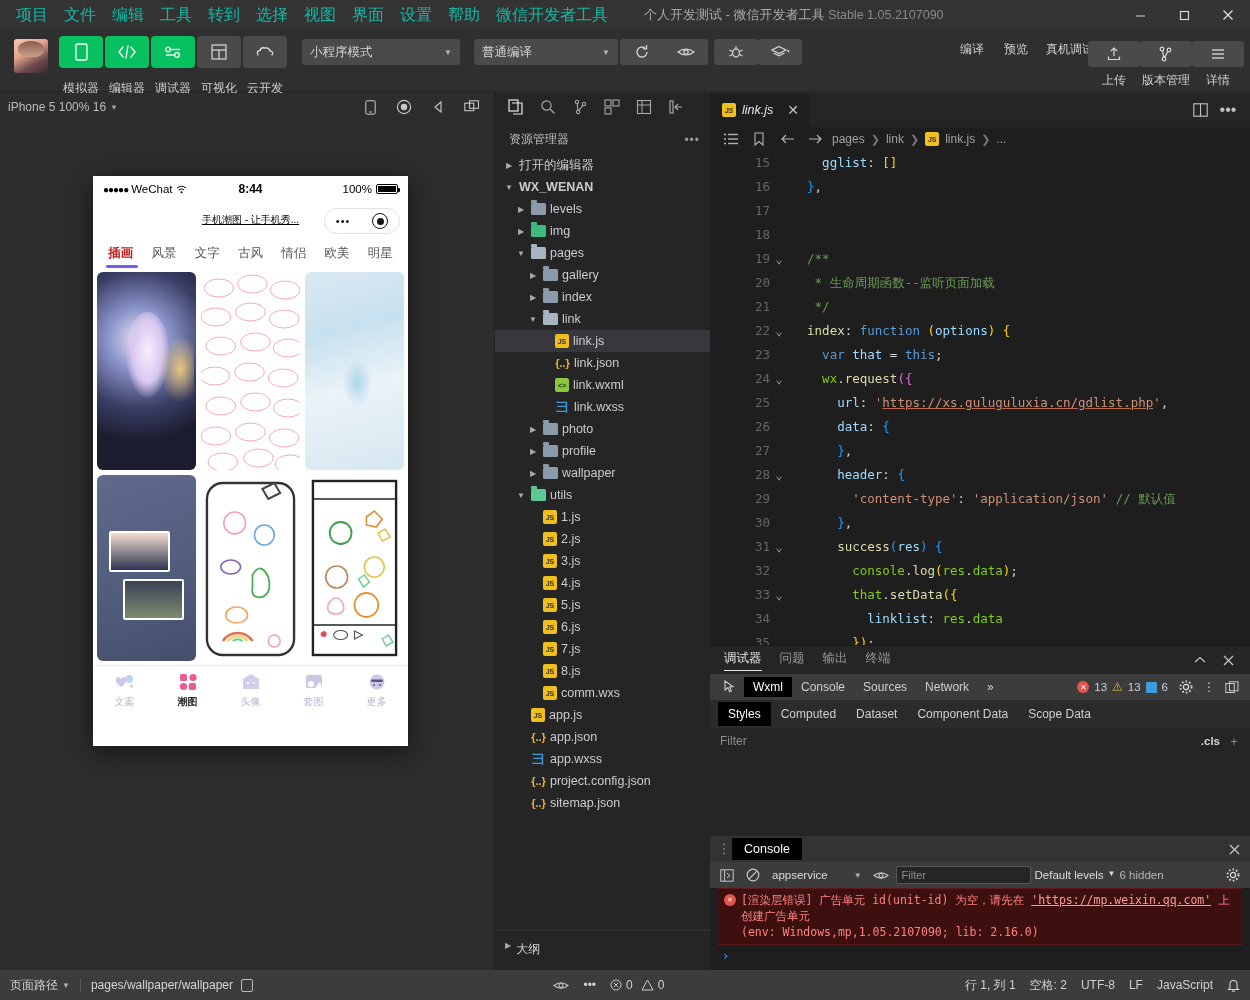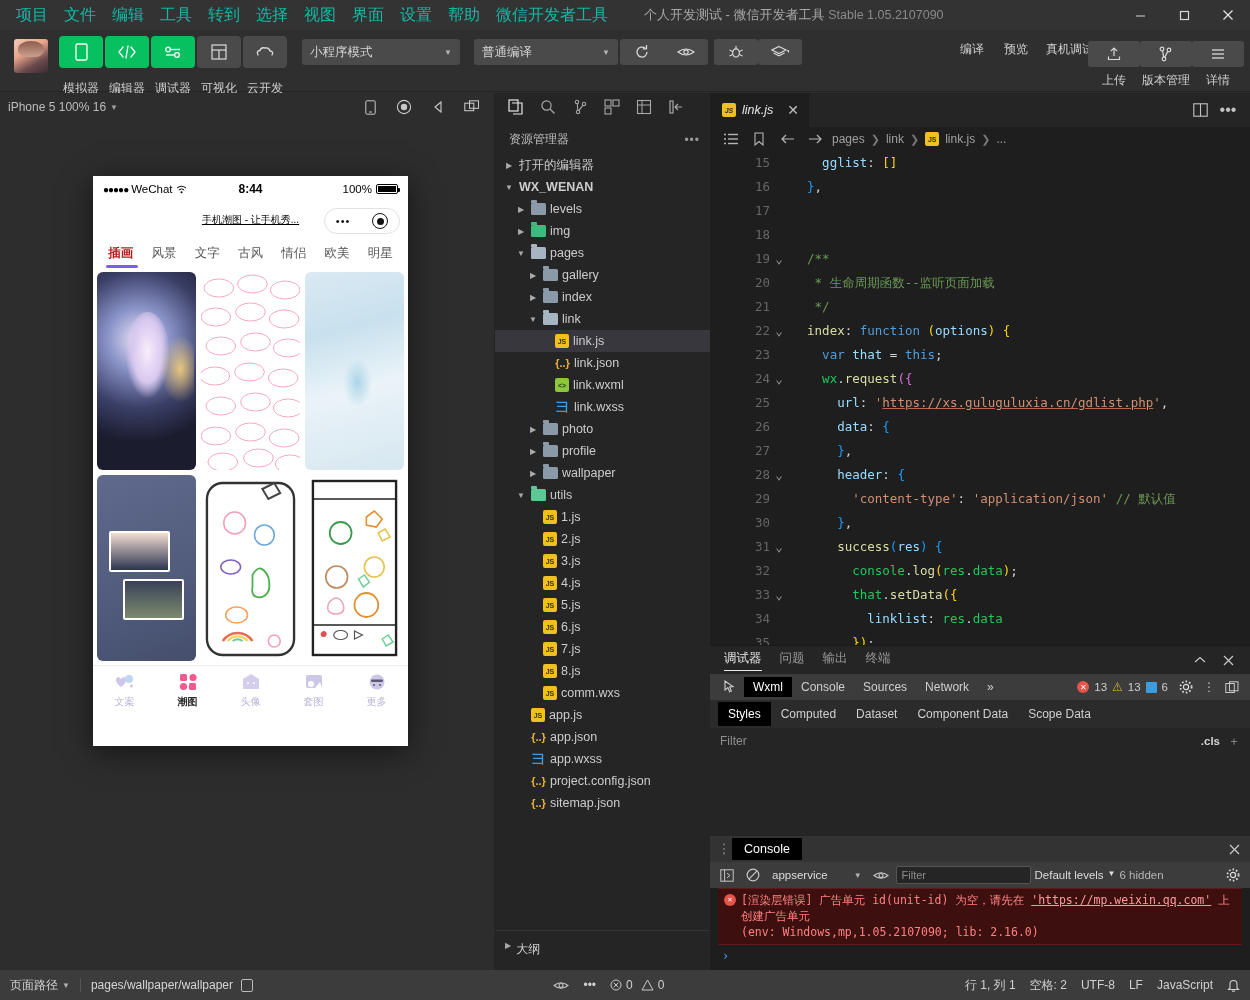--- a/index.html
+++ b/index.html
@@ -163,21 +163,21 @@
   .code { font-family:"DejaVu Sans Mono", monospace; font-size:12.5px; line-height:24px; white-space:pre; }
   .gutter { position:absolute; left:8px; top:0; width:58px; text-align:right; color:#666; padding-right:6px; }
   .folds { position:absolute; left:58px; top:0; width:22px; color:#9a9a9a; text-align:center; }
   .codetext { position:absolute; left:82px; top:0; right:0; }
   .k-key{color:#9cdcfe;} .k-punc{color:#d4d4d4;} .k-brace{color:#ffd700;}
   .k-brace2{color:#da70d6;} .k-brace3{color:#179fff;}
   .k-fn{color:#dcdcaa;} .k-kw{color:#569cd6;}
   .k-str{color:#ce9178;} .k-cmt{color:#6a9955;} .k-var{color:#9cdcfe;}
   .k-param{color:#9cdcfe;} .k-this{color:#569cd6;}
   .k-url{color:#ce9178; text-decoration: underline; text-decoration-color:#c0694a;}
-  .k-plain{color:#22c55e;}
+  .k-plain{color:#84cc16;}
 
   
   .debug { height:325px; background:#252526; display:flex; flex-direction:column; border-top:1px solid #1a1a1a;}
   .dbg-head { height:28px; display:flex; align-items:center; padding-left:14px; gap:18px; font-size:12.5px; color:#9a9a9a; }
   .dbg-head .dh { padding-bottom:3px; }
   .dbg-head .dh.active { color:#e8e8e8; border-bottom:1px solid #e8e8e8; }
   .dbg-head .hr { margin-left:auto; display:flex; gap:4px; padding-right:10px; color:#c5c5c5;}
   .dbg-head .hr i { width:24px;height:22px;display:flex;align-items:center;justify-content:center;font-style:normal;}
   .dt-row { height:26px; background:#3c3c3c; display:flex; align-items:center; padding:0 8px; gap:0px; font-size:12px; color:#cfcfcf;}
   .dt-row .cursor-ic { width:26px;height:20px;display:flex;align-items:center;justify-content:center;color:#ccc;}

